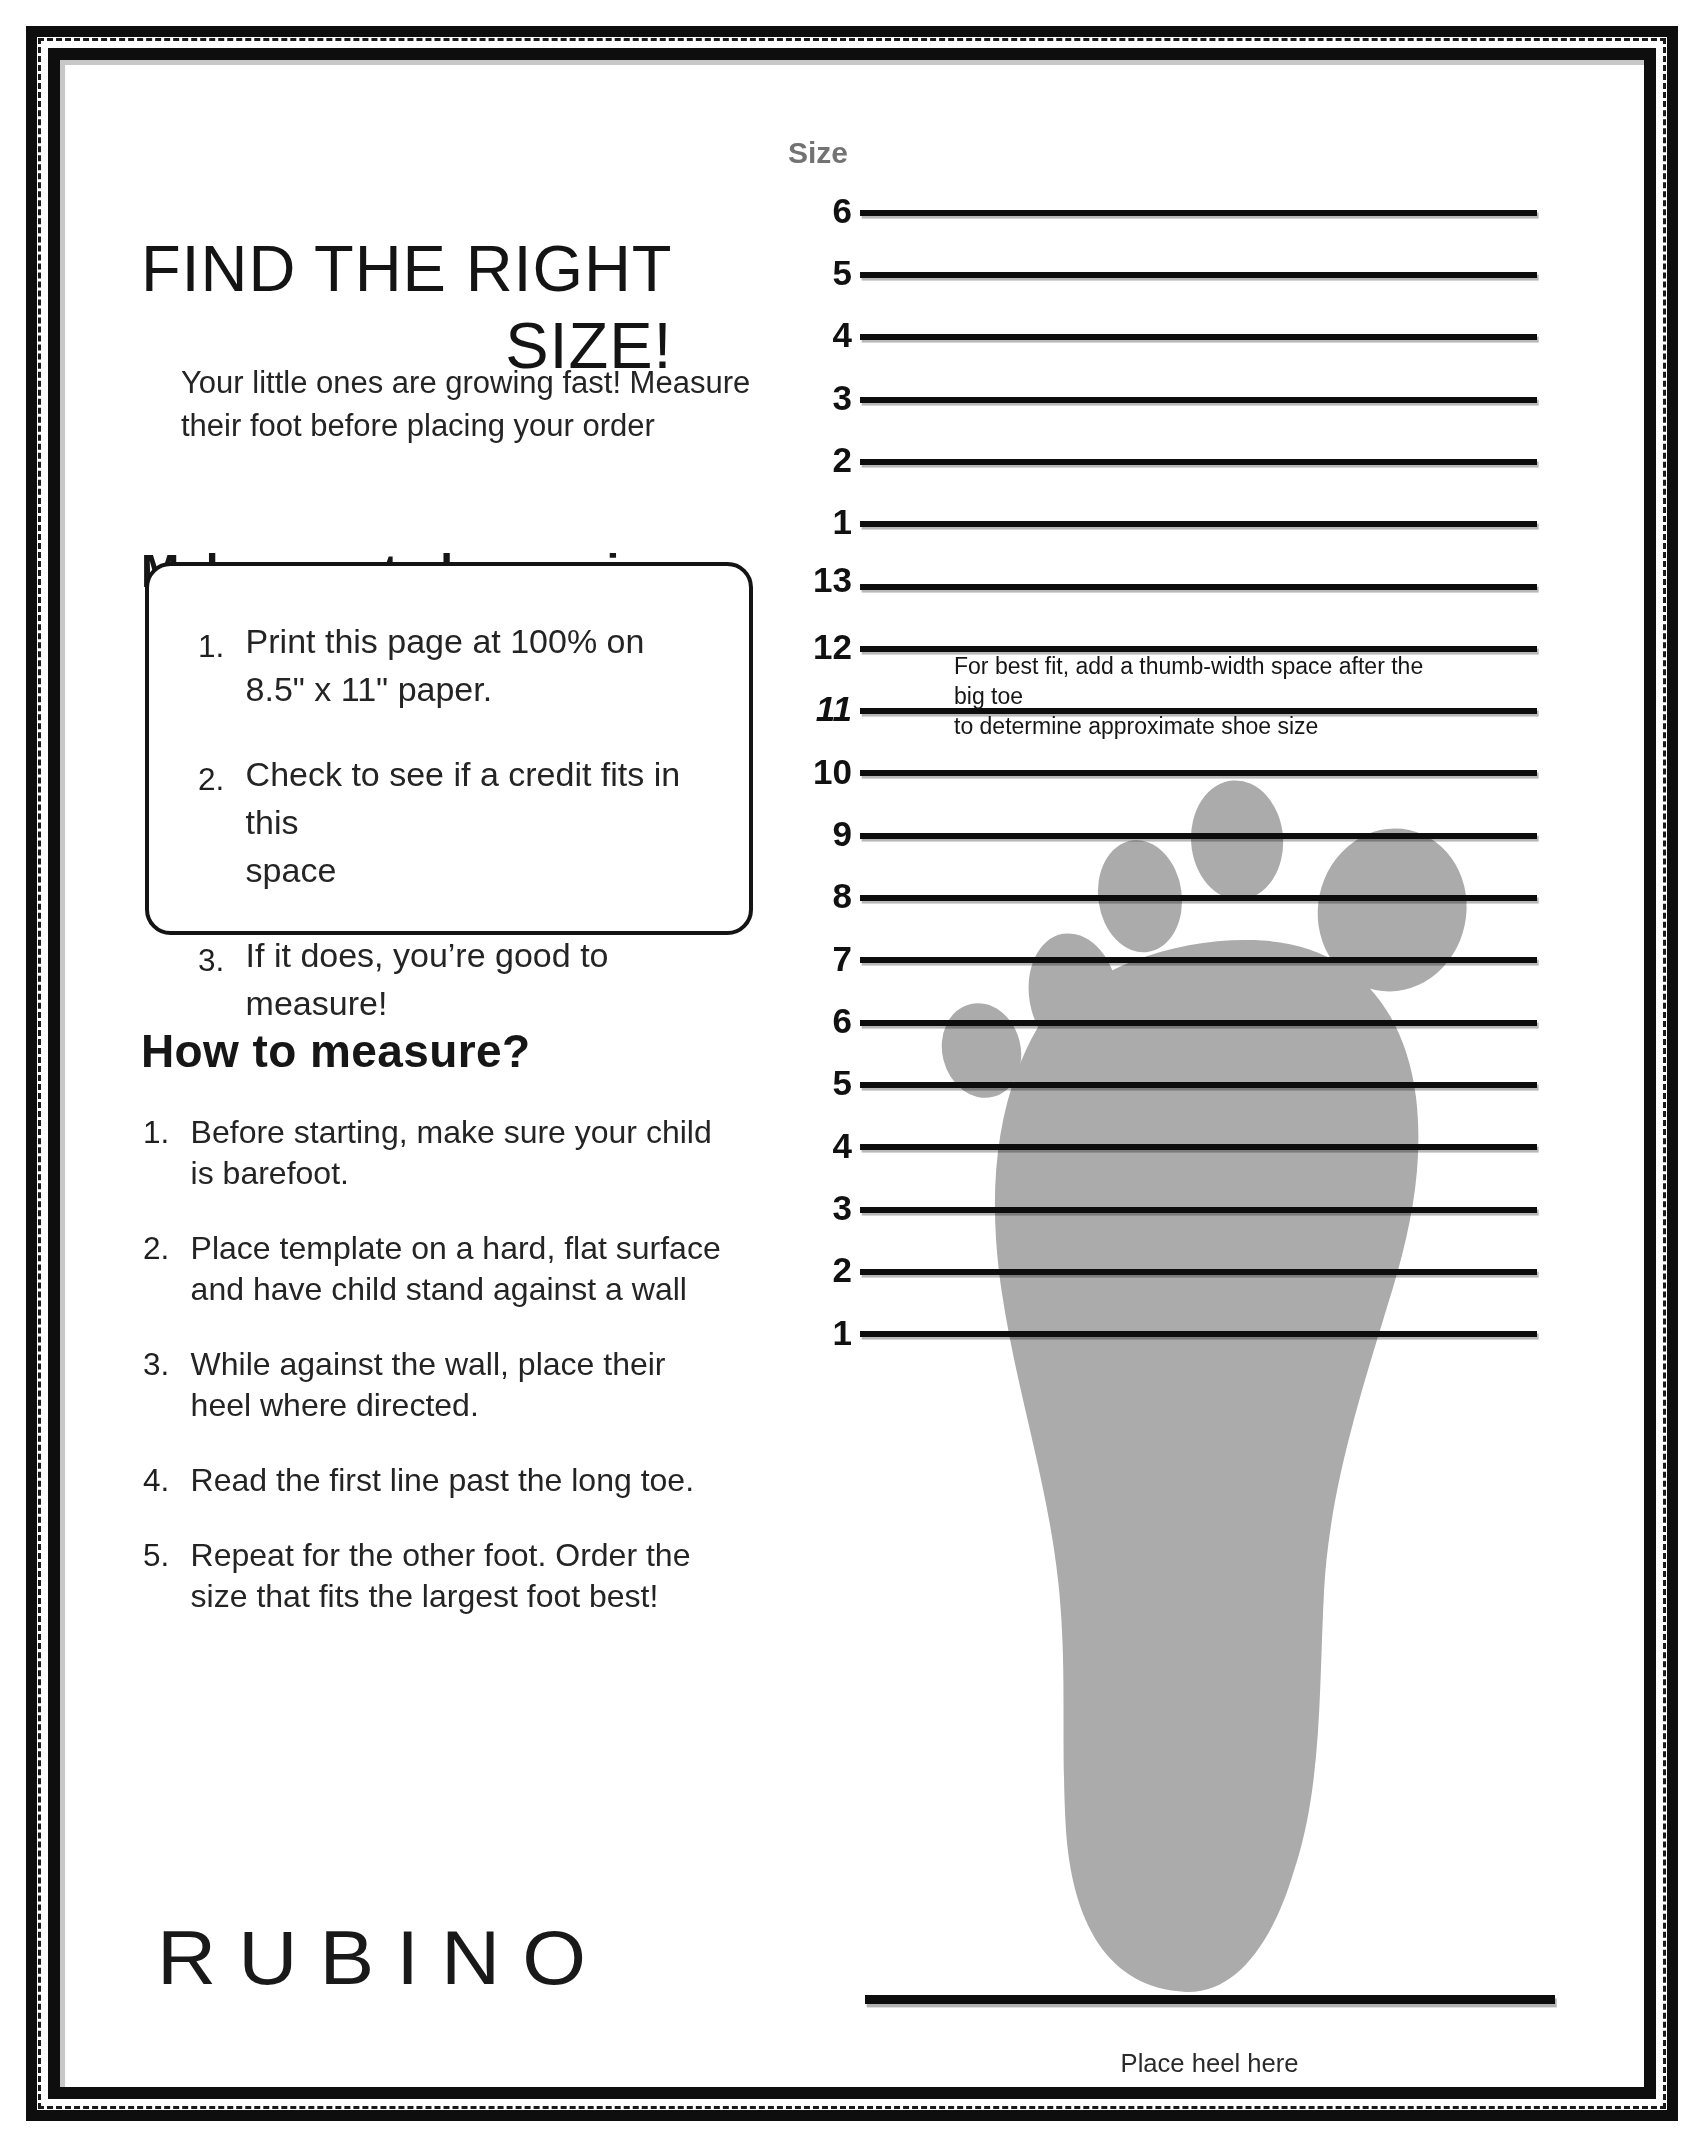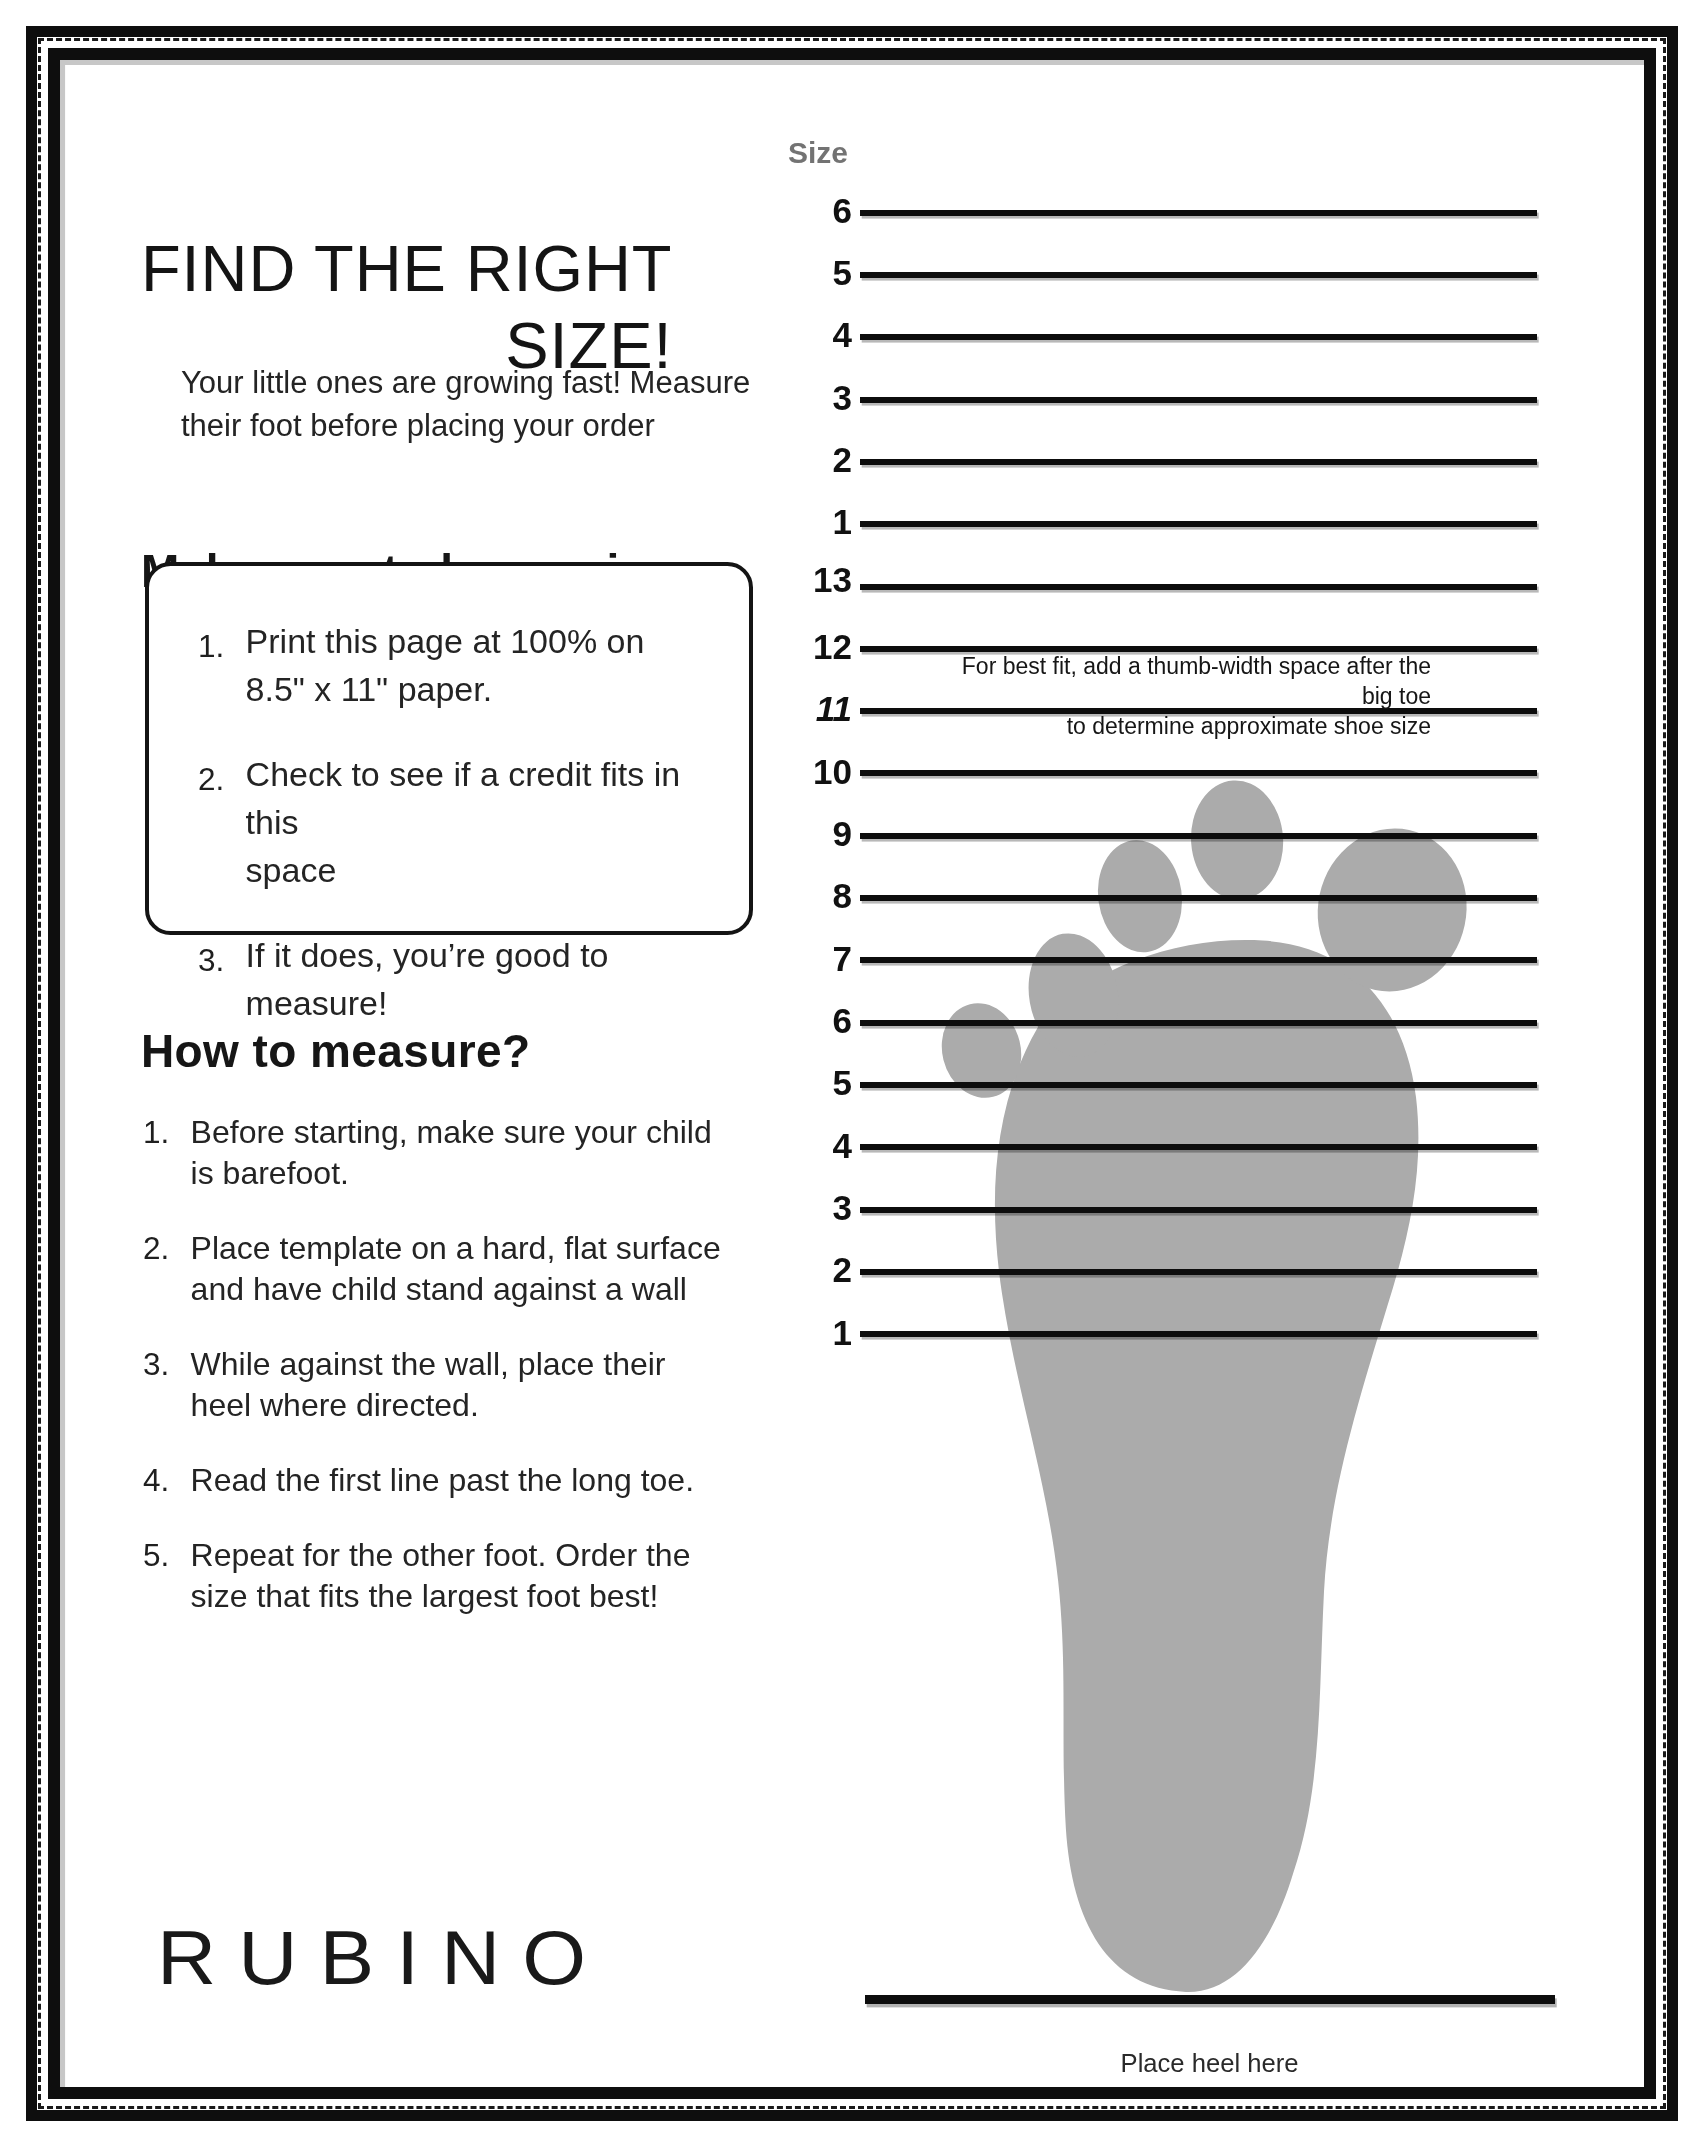--- a/index.html
+++ b/index.html
@@ -29,21 +29,21 @@
   .step{display:flex;gap:13.6px;}
   .step-num{flex:0 0 34px;color:#1f1f1f;}
   .step-text{white-space:pre-line;color:#242424;}
   .brand{position:absolute;left:157px;top:1915px;font-size:82px;letter-spacing:22px;color:#191919;
          transform:scaleY(.92);transform-origin:left top;}
   
   .size-label{position:absolute;left:788px;top:136px;font-size:30px;font-weight:bold;color:#737373;}
   .size-num{position:absolute;left:758px;width:94px;text-align:right;font-size:35px;font-weight:bold;color:#111;z-index:3;}
   .size-line{position:absolute;left:860px;width:677px;height:6px;background:var(--line);z-index:2;
              box-shadow:1.7px 2.6px 0 rgba(0,0,0,.28);}
-  .note{position:absolute;left:954px;top:651px;width:477px;text-align:right;font-size:23px;line-height:30px;
+  .note{position:absolute;left:954px;top:651px;width:477px;text-align:left;font-size:23px;line-height:30px;
         font-weight:500;color:#161616;white-space:pre-line;z-index:3;}
   .foot{position:absolute;left:0;top:0;width:1704px;height:2147px;z-index:1;}
   .heel-line{position:absolute;left:865px;top:1995px;width:690px;height:9.4px;background:var(--line);z-index:2;
              box-shadow:1.7px 3.4px 0 rgba(0,0,0,.3);}
   .heel-label{position:absolute;left:1073px;top:2049px;width:273px;text-align:center;font-size:25.6px;color:#2a2a2a;z-index:2;}
 </style>
 </head>
 <body style="--line: #0d0d0d; --frame: #0e0e0e;">
 
 <div class="frame-outer"></div>

